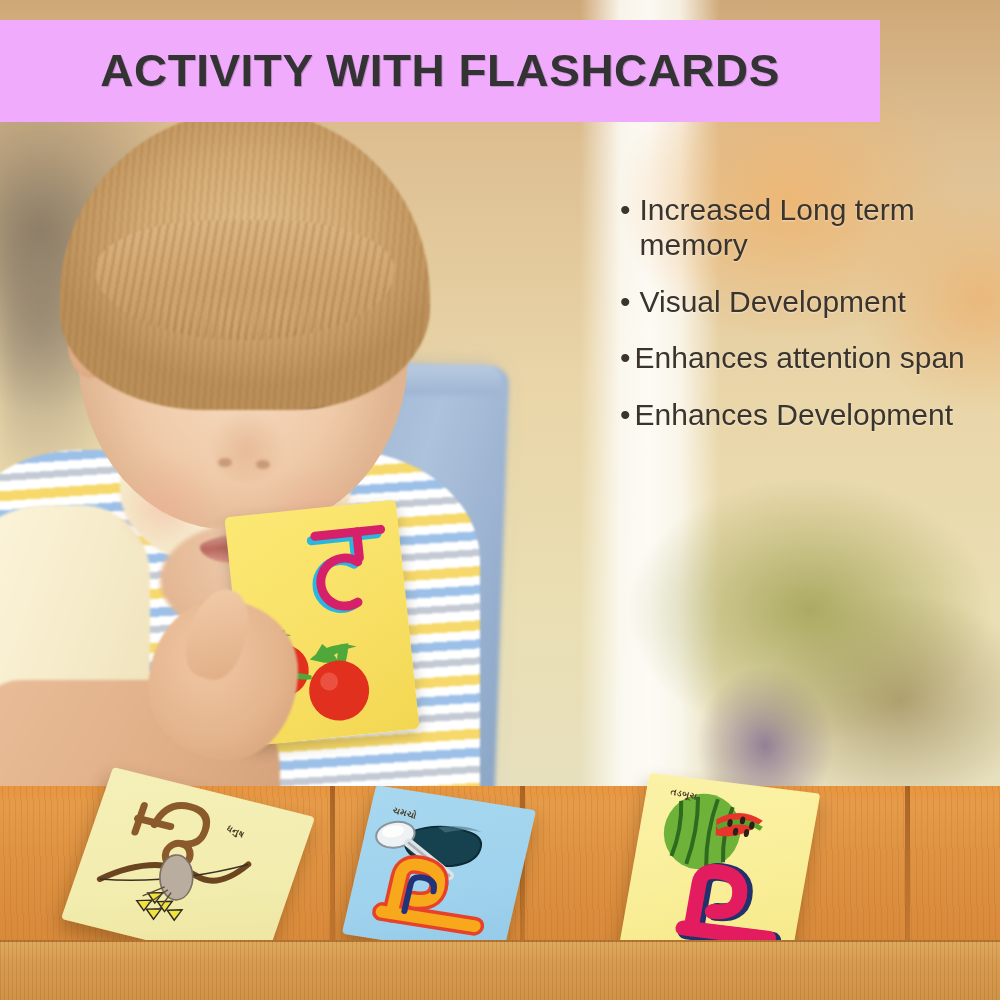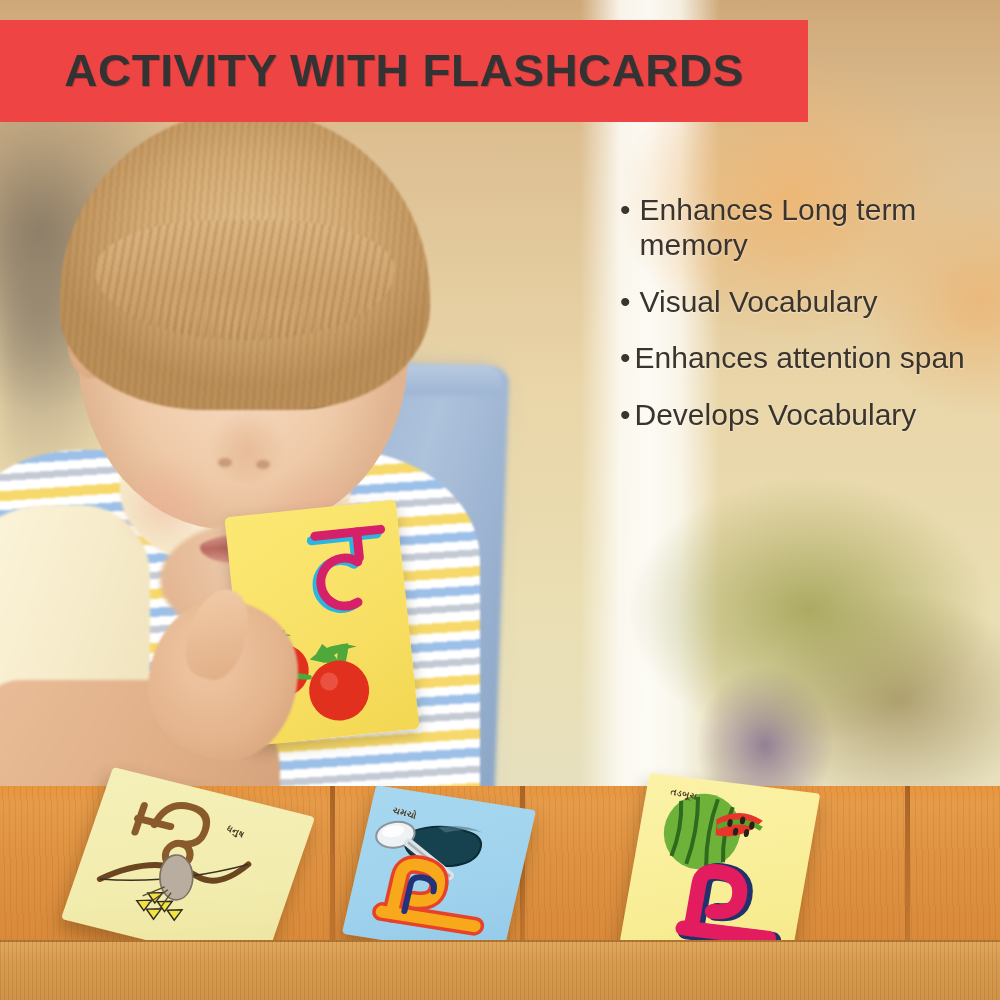--- a/index.html
+++ b/index.html
@@ -239,22 +239,22 @@
     transform:rotate(9deg) skewX(-4deg);
   }
   #card-melon{
     left:634px;top:782px;width:172px;height:172px;
     background:linear-gradient(160deg,#fbf2a8 0%,#f9ee97 60%,#f5e887 100%);
     transform:rotate(7deg) skewX(-3deg);
   }
 
   
   .banner{
-    position:absolute;left:0;top:20px;width:808px;height:102px;
-    background:#ef4444;
+    position:absolute;left:0;top:20px;width:880px;height:102px;
+    background:#f0abfc;
     display:flex;align-items:center;justify-content:center;
     z-index:40;
   }
   .banner-title{
     font-family:"Liberation Sans","DejaVu Sans",sans-serif;
     font-weight:bold;
     font-size:45px;
     letter-spacing:.5px;
     color:#333333;
     text-shadow:1px 1px 0 rgba(0,0,0,.18);
@@ -436,33 +436,33 @@
       </g>
     </svg>
     <div class="card-word" style="left:24px;top:12px;transform:rotate(5deg);">તડબૂચ</div>
   </div>
 
   <div class="table-front"></div>
 
   <div class="bullets">
     <div class="bullet">
       <span class="dot">•</span>
-      <span class="btext">Enhances Long term memory</span>
+      <span class="btext">Increased Long term memory</span>
     </div>
     <div class="bullet">
       <span class="dot">•</span>
-      <span class="btext">Visual Vocabulary</span>
+      <span class="btext">Visual Development</span>
     </div>
     <div class="bullet tight">
       <span class="dot">•</span>
       <span class="btext">Enhances attention span</span>
     </div>
     <div class="bullet tight">
       <span class="dot">•</span>
-      <span class="btext">Develops Vocabulary</span>
+      <span class="btext">Enhances Development</span>
     </div>
   </div>
 
   <div class="banner">
     <div class="banner-title">ACTIVITY WITH FLASHCARDS</div>
   </div>
 
 </div>
 
 </body></html>

